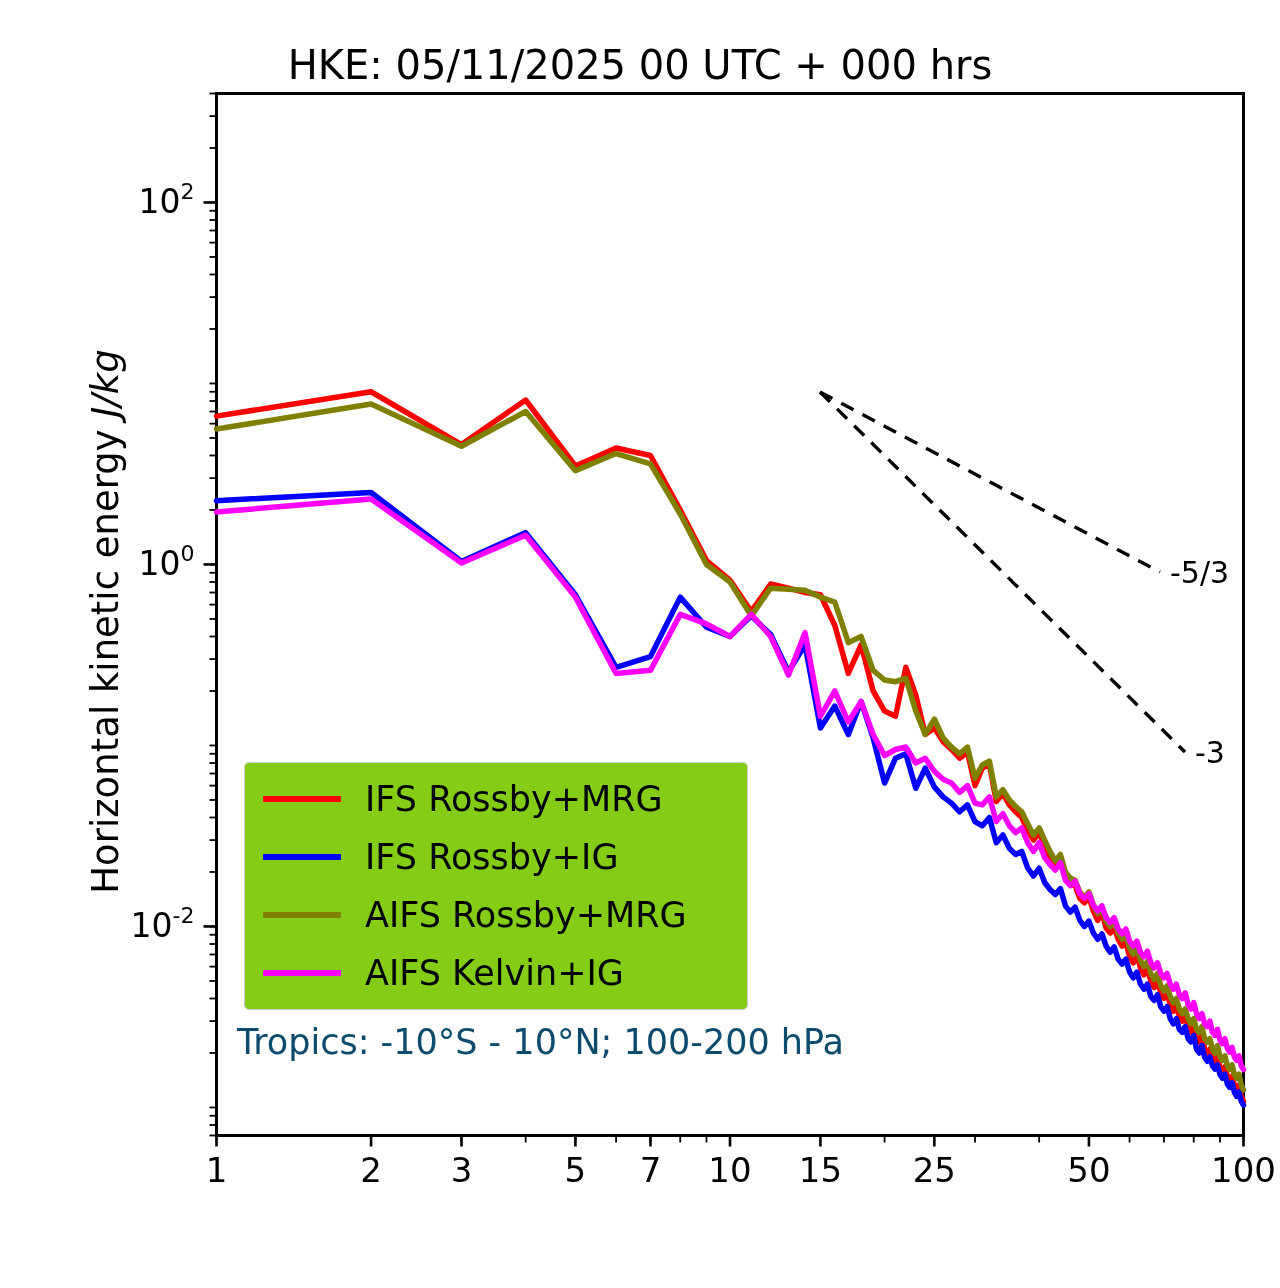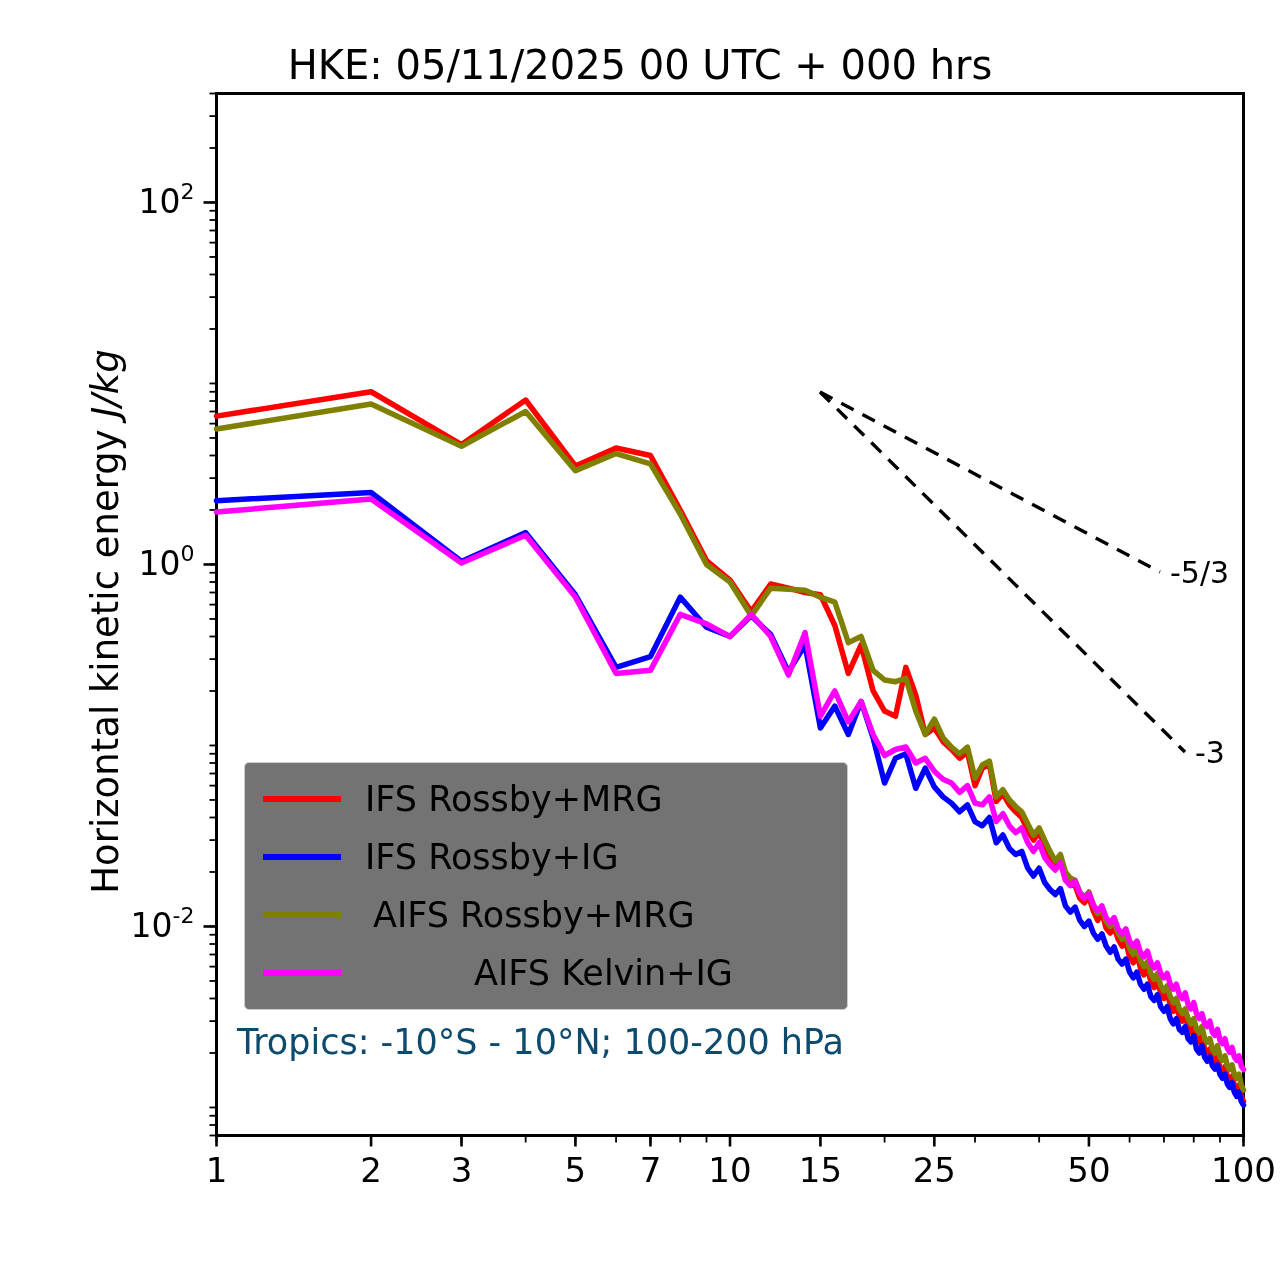--- a/index.html
+++ b/index.html
@@ -25,22 +25,22 @@
   #xlabel{
     position:absolute;left:216px;top:1188px;width:1028px;
     text-align:center;font-size:37px;color:#000;
   }
   #xlabel .ital{font-style:italic;}
   #plot-svg{position:absolute;left:0;top:0;}
   .tick-label{font-size:34px;fill:#000;font-family:"DejaVu Sans","Liberation Sans",sans-serif;}
   .ytick-label{font-size:33px;fill:#000;font-family:"DejaVu Sans","Liberation Sans",sans-serif;}
   .ref-label{font-size:30px;fill:#000;font-family:"DejaVu Sans","Liberation Sans",sans-serif;}
   #legend-box{
-    position:absolute;left:244px;top:762px;width:604px;height:248px;
-    background:#737373;border:1.5px solid #cccccc;border-radius:5px;
+    position:absolute;left:244px;top:762px;width:504px;height:248px;
+    background:#84cc16;border:1.5px solid #cccccc;border-radius:5px;
     box-sizing:border-box;
   }
   .legend-row{
     position:absolute;left:18px;width:470px;height:56px;
     display:flex;align-items:center;
   }
   .legend-swatch{width:78px;height:6px;margin-right:24px;flex:none;}
   .legend-text{font-size:35px;color:#000;white-space:nowrap;line-height:1;}
   #annotation{
     position:absolute;left:237px;top:1022px;
@@ -180,25 +180,25 @@
 
   <div id="legend-box">
       <div class="legend-row" style="top: 8px;">
         <span class="legend-swatch" style="background: rgb(255, 0, 0);"></span>
         <span class="legend-text">IFS Rossby+MRG</span>
       </div>
       <div class="legend-row" style="top: 66px;">
         <span class="legend-swatch" style="background: rgb(0, 0, 255);"></span>
         <span class="legend-text">IFS Rossby+IG</span>
       </div>
-      <div class="legend-row" style="top: 124px; gap: 8px;">
+      <div class="legend-row" style="top: 124px;">
         <span class="legend-swatch" style="background: rgb(128, 128, 0);"></span>
         <span class="legend-text">AIFS Rossby+MRG</span>
       </div>
-      <div class="legend-row" style="top: 182px; justify-content: space-between;">
+      <div class="legend-row" style="top: 182px;">
         <span class="legend-swatch" style="background: rgb(255, 0, 255);"></span>
         <span class="legend-text">AIFS Kelvin+IG</span>
       </div>
     </div>
 
   <div id="annotation">Tropics: -10°S - 10°N; 100-200 hPa</div>
 
 </div>
 
 </body></html>

